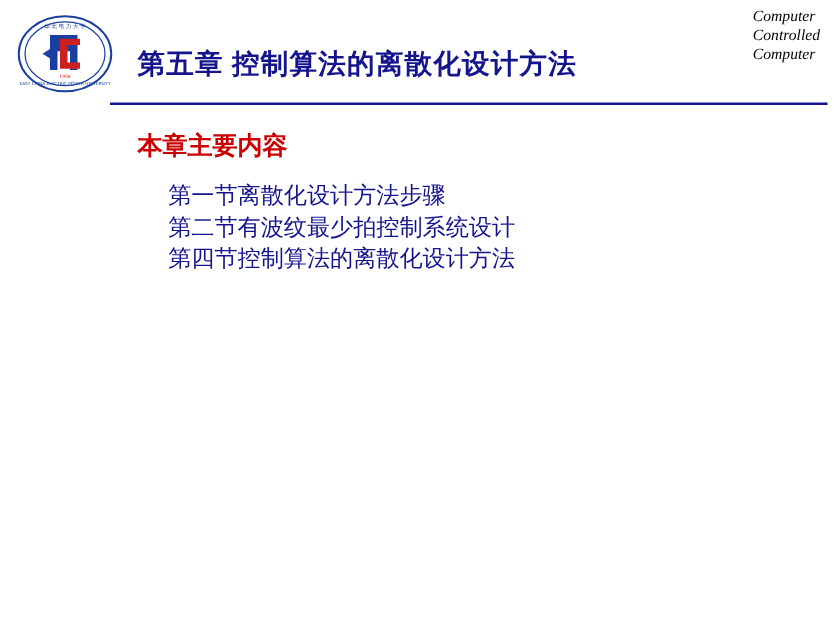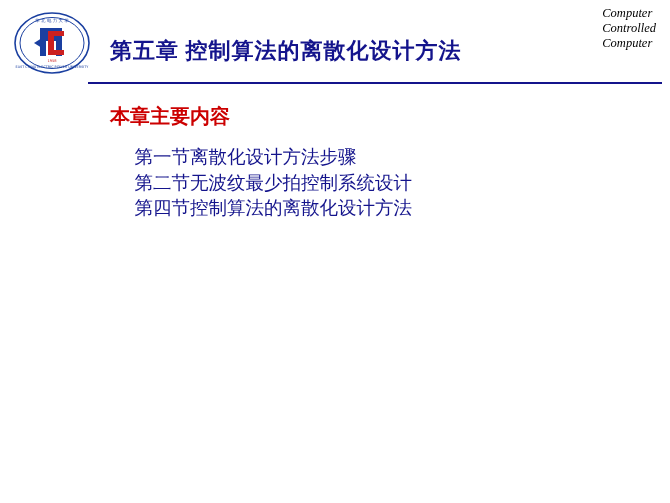--- a/index.html
+++ b/index.html
@@ -140,21 +140,21 @@
 
   <div class="subtitle">本章主要内容</div>
 
   <div class="toc">
 
     <div class="toc-item">
       <span class="toc-num">第一节</span><span class="toc-label">离散化设计方法步骤</span>
     </div>
 
     <div class="toc-item">
-      <span class="toc-num">第二节</span><span class="toc-label">无波纹最少拍控制系统设计</span>
+      <span class="toc-num">第二节</span><span class="toc-label">有波纹最少拍控制系统设计</span>
     </div>
 
 
     <div class="toc-item">
       <span class="toc-num">第四节</span><span class="toc-label">控制算法的离散化设计方法</span>
     </div>
 
 
 
   </div>

